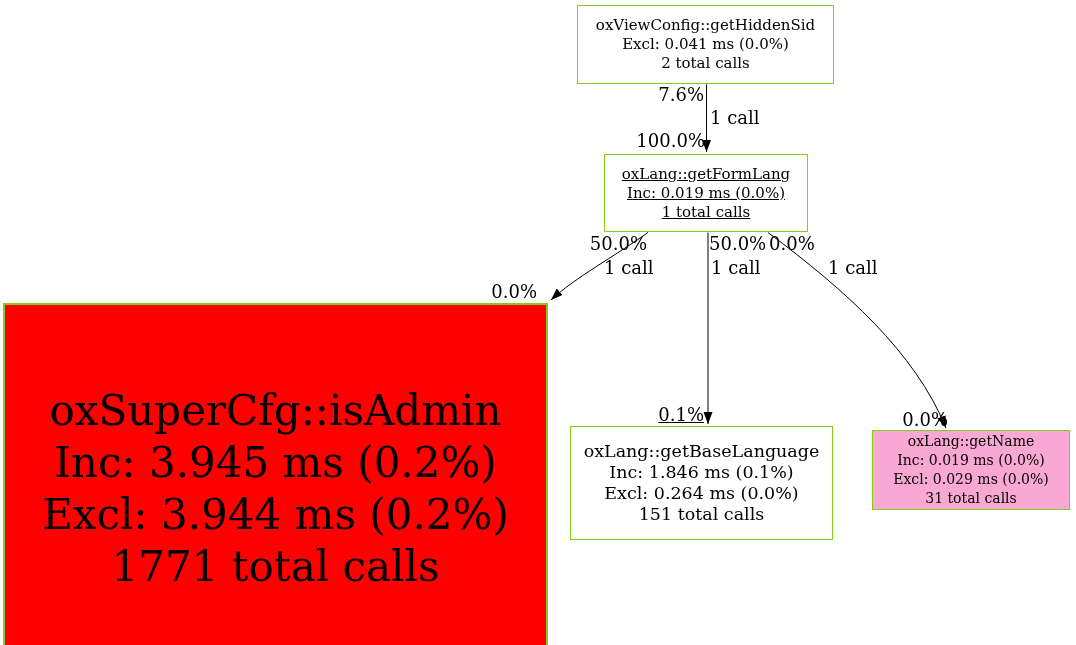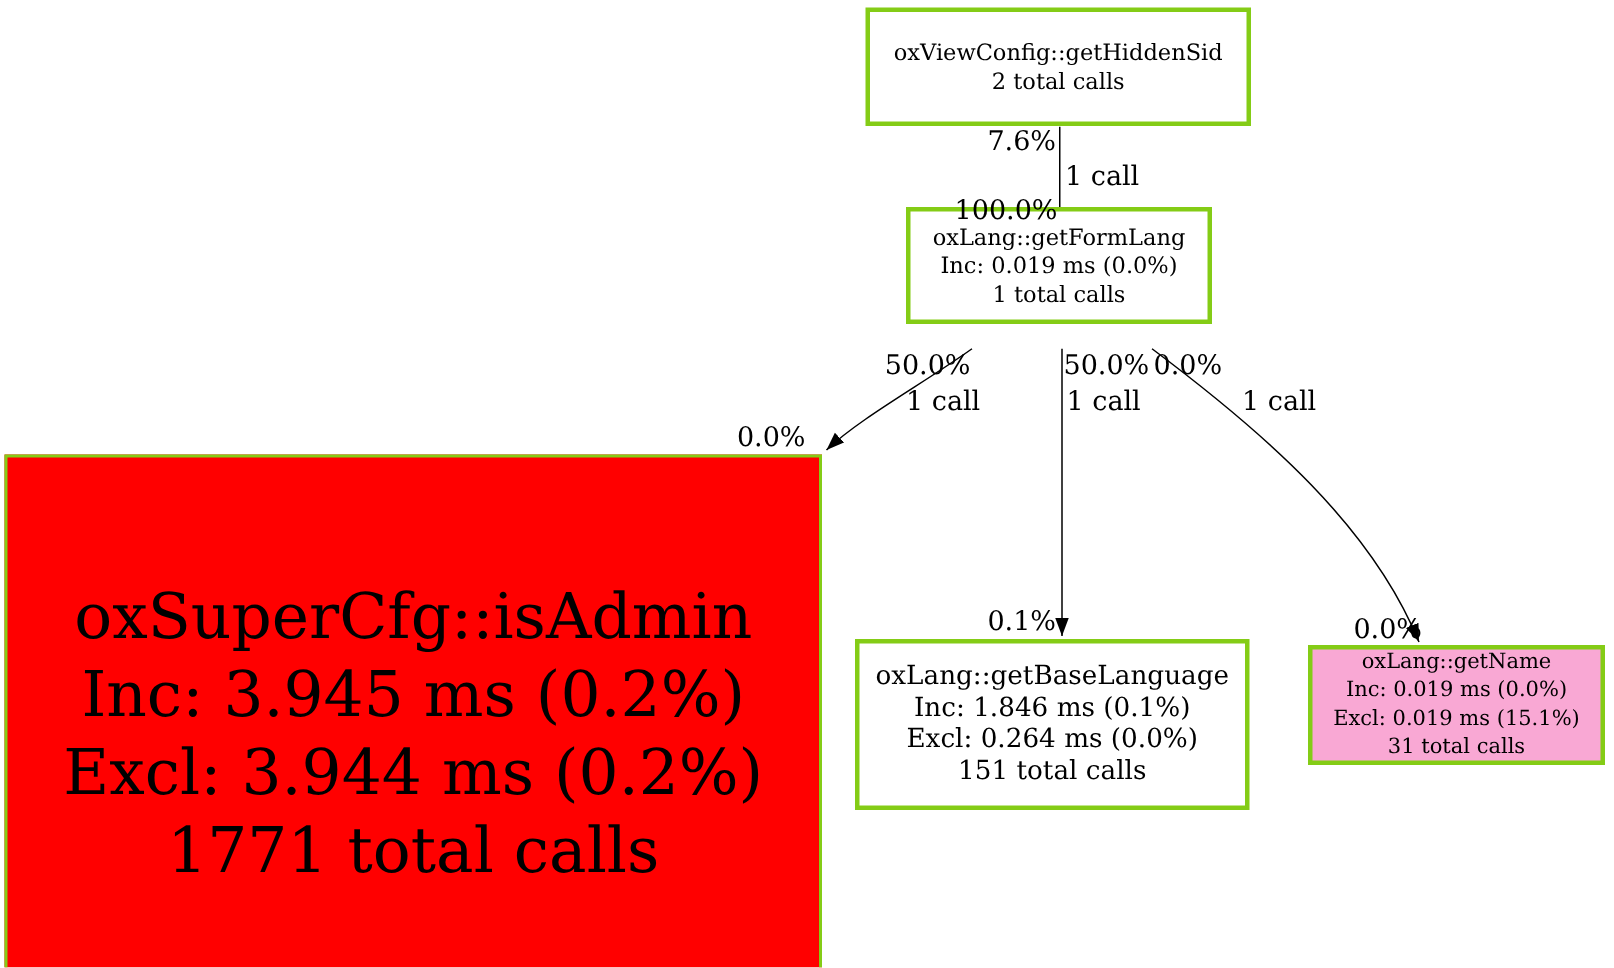--- a/index.html
+++ b/index.html
@@ -21,33 +21,33 @@
     left: 0;
     top: 0;
     width: 1076px;
     height: 645px;
     pointer-events: none;
   }
   .node {
     position: absolute;
     box-sizing: border-box;
     background: #ffffff;
-    border: 3px solid #84cc16;
+    border: 1px solid #84cc16;
     display: flex;
     flex-direction: column;
     justify-content: center;
     align-items: flex-end;
     text-align: center;
     white-space: nowrap;
     overflow: hidden;
   }
   .node .nline { width: 100%; }
 
   .node-n1 { left: 577px; top: 5px;   width: 257px; height: 79px;  font-size: 15px; line-height: 19px; }
-  .node-n2 { left: 604px; top: 138px; width: 204px; height: 78px;  font-size: 15px; line-height: 19px; }
+  .node-n2 { left: 604px; top: 154px; width: 204px; height: 78px;  font-size: 15px; line-height: 19px; text-decoration: underline; }
   .node-n3 { left: 3px;   top: 303px; width: 545px; height: 372px; font-size: 42px; line-height: 52px;
              background: #ff0000; border-width: 2px; }
   .node-n4 { left: 570px; top: 426px; width: 263px; height: 114px;  font-size: 17.5px; line-height: 21px; }
   .node-n5 { left: 872px; top: 430px; width: 198px; height: 80px;  font-size: 14px; line-height: 19px; }
 
   .elabel {
     position: absolute;
     font-size: 18px;
     line-height: 22px;
     white-space: nowrap;
@@ -56,21 +56,21 @@
   .el-e1-src { right: 372px; top: 84px; }
   .el-e1-cnt { left: 710px;  top: 107px; }
   .el-e1-tgt { right: 371px; top: 130px; }
   
   .el-e2-src { right: 429px; top: 233px; }
   .el-e2-cnt { left: 604px;  top: 257px; }
   .el-e2-tgt { right: 539px; top: 281px; }
   
   .el-e3-src { left: 709px;  top: 233px; }
   .el-e3-cnt { left: 711px;  top: 257px; }
-  .el-e3-tgt { right: 372px; top: 404px; }
+  .el-e3-tgt { right: 372px; top: 404px; text-decoration: underline; }
   
   .el-e4-src { left: 769px;  top: 233px; }
   .el-e4-cnt { left: 828px;  top: 257px; }
   .el-e4-tgt { right: 128px; top: 409px; }
 </style>
 </head>
 <body>
 
 <div class="graph" style="background-color: rgb(255, 255, 255);">
 
@@ -81,20 +81,21 @@
       </marker>
     </defs>
     <path d="M706.5,84.5 L706.5,152" fill="none" stroke="#000000" stroke-width="1" marker-end="url(#arrow)"></path>
     <path d="M648,232.5 C615,256 573,279 551,300" fill="none" stroke="#000000" stroke-width="1" marker-end="url(#arrow)"></path>
     <path d="M708,232.5 L708,424" fill="none" stroke="#000000" stroke-width="1" marker-end="url(#arrow)"></path>
     <path d="M768,232.5 C845,290 915,352 946,428" fill="none" stroke="#000000" stroke-width="1" marker-end="url(#arrow)"></path>
   </svg>
 
   <div class="node node-n1" style="background-color: rgb(255, 255, 255);">
     <div class="nline">oxViewConfig::getHiddenSid</div>
+    <div class="nline">Excl: 0.041 ms (0.0%)</div>
     <div class="nline">2 total calls</div>
   </div>
 
   <div class="node node-n2" style="background-color: rgb(255, 255, 255);">
     <div class="nline">oxLang::getFormLang</div>
     <div class="nline">Inc: 0.019 ms (0.0%)</div>
     <div class="nline">1 total calls</div>
   </div>
 
   <div class="node node-n3" style="background-color: rgb(255, 0, 0);">
@@ -107,21 +108,21 @@
   <div class="node node-n4" style="background-color: rgb(255, 255, 255);">
     <div class="nline">oxLang::getBaseLanguage</div>
     <div class="nline">Inc: 1.846 ms (0.1%)</div>
     <div class="nline">Excl: 0.264 ms (0.0%)</div>
     <div class="nline">151 total calls</div>
   </div>
 
   <div class="node node-n5" style="background-color: #f9a8d4;">
     <div class="nline">oxLang::getName</div>
     <div class="nline">Inc: 0.019 ms (0.0%)</div>
-    <div class="nline">Excl: 0.019 ms (15.1%)</div>
+    <div class="nline">Excl: 0.029 ms (0.0%)</div>
     <div class="nline">31 total calls</div>
   </div>
 
   <span class="elabel el-e1-src">7.6%</span>
   <span class="elabel el-e1-cnt">1 call</span>
   <span class="elabel el-e1-tgt">100.0%</span>
 
   <span class="elabel el-e2-src">50.0%</span>
   <span class="elabel el-e2-cnt">1 call</span>
   <span class="elabel el-e2-tgt">0.0%</span>

